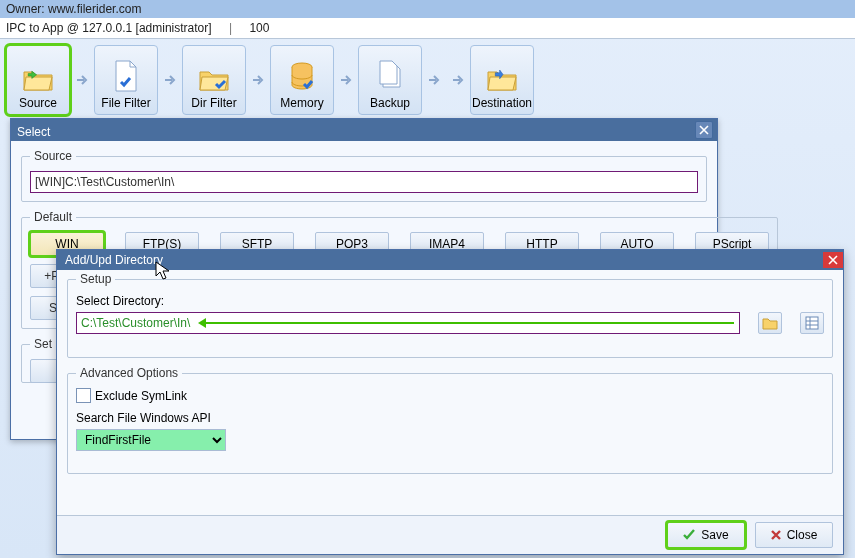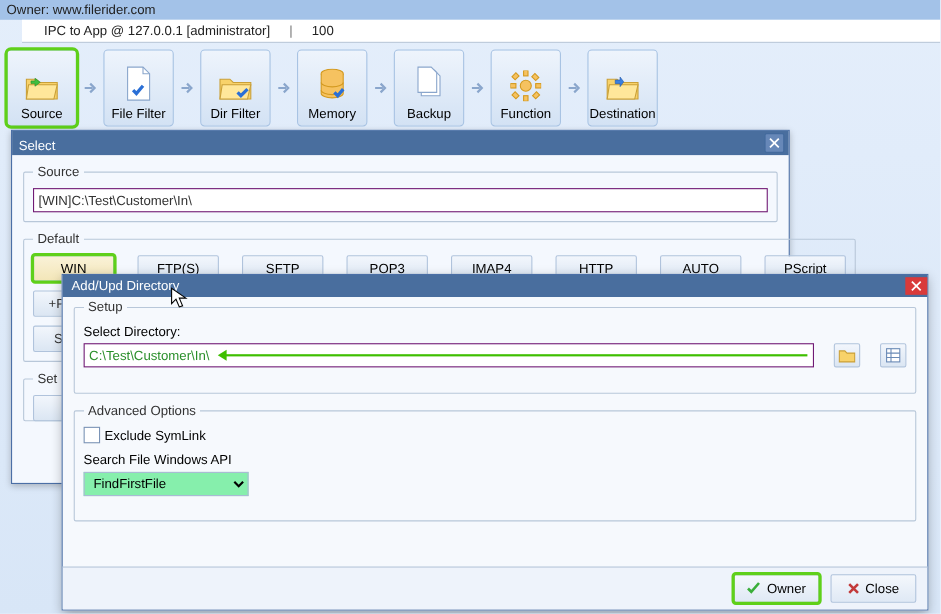--- a/index.html
+++ b/index.html
@@ -15,21 +15,21 @@
   --tab-border:#b0c3dc;
   --dlg-border:#4b6fa6;
   --dlg-title:#496e9e;
   --red:#d94040;
   --yell:#f6c260;
 }
 html,body{margin:0;padding:0;font-family:"Segoe UI",Tahoma,Arial,sans-serif;font-size:12px;color:#000;background:#e8f0fb;}
 .page{position:relative;width:855px;height:558px;overflow:hidden;background:linear-gradient(#e4eefb,#d8e6f7);}
 
 .header-bar{background:var(--blue-mid);padding:2px 6px;color:#222;}
-.status-bar{background:#fff;border-bottom:1px solid var(--gs-border);padding:3px 20px;color:#222;margin-left:20px;}
+.status-bar{background:#fff;border-bottom:1px solid var(--gs-border);padding:3px 6px;color:#222;}
 .status-bar .sep{display:inline-block;margin:0 14px;color:#777;}
 
 .toolbar{display:flex;align-items:center;gap:0;padding:6px 6px 8px 6px;}
 .tb-btn{display:flex;flex-direction:column;align-items:center;justify-content:flex-end;width:58px;height:60px;border:1px solid var(--toolbar-btn-border);border-radius:4px;background:linear-gradient(#eef4fc,#d3e2f4);padding:4px 2px 4px 2px;position:relative;}
 .tb-btn .lbl{margin-top:4px;}
 .tb-btn.sel{outline:3px solid var(--sel-border);outline-offset:-1px;}
 .tb-arrow{width:24px;height:24px;display:flex;align-items:center;justify-content:center;color:#7a97bf;}
 .tb-arrow svg{width:14px;height:14px;}
 
 .icon-folder{width:32px;height:26px;}
@@ -155,36 +155,20 @@
       <path d="M3 1h12l5 5v18H3z" fill="#fff" stroke="#8aa6cc"></path>
     </svg>
     <span class="lbl">Backup</span>
   </div>
   <div class="tb-arrow">
         <svg viewBox="0 0 14 14">
           <path d="M2 7h7M7 3l4 4-4 4" fill="none" stroke="#8aa6cc" stroke-width="2"></path>
         </svg>
       </div>
 
-  <div class="tb-btn">
-    <svg class="icon-gear" viewBox="0 0 28 28">
-      <circle cx="14" cy="14" r="5" fill="#f6c260" stroke="#d49a20"></circle>
-      <g fill="#f6c260" stroke="#d49a20">
-        <rect x="12" y="0" width="4" height="5"></rect>
-            <rect x="12" y="23" width="4" height="5"></rect>
-        <rect x="0" y="12" width="5" height="4"></rect>
-            <rect x="23" y="12" width="5" height="4"></rect>
-        <rect x="3" y="3" width="4" height="5" transform="rotate(45 5 5)"></rect>
-            <rect x="21" y="20" width="4" height="5" transform="rotate(45 23 23)"></rect>
-        <rect x="20" y="3" width="4" height="5" transform="rotate(-45 23 5)"></rect>
-            <rect x="3" y="20" width="4" height="5" transform="rotate(-45 5 23)"></rect>
-      </g>
-    </svg>
-    <span class="lbl">Function</span>
-  </div>
   <div class="tb-arrow">
         <svg viewBox="0 0 14 14">
           <path d="M2 7h7M7 3l4 4-4 4" fill="none" stroke="#8aa6cc" stroke-width="2"></path>
         </svg>
       </div>
 
   <div class="tb-btn">
     <svg class="icon-folder" viewBox="0 0 32 26">
       <path d="M2 6h9l3 3h16v15H2z" fill="#f8d26a" stroke="#caa038"></path>
       <path d="M4 11h26l-3 13H2z" fill="#ffe79a" stroke="#caa038"></path>
@@ -296,21 +280,21 @@
         <option>FindFirstFile</option>
       </select>
     </fieldset>
   </div>
 
   <div class="dlg-footer">
     <div class="foot-btn sel">
       <svg class="check-ic" viewBox="0 0 12 12">
             <path d="M1 6l3 3 7-8" fill="none" stroke="#3aae3a" stroke-width="2.4"></path>
           </svg>
-      <span>Owner</span>
+      <span>Save</span>
     </div>
     <div class="foot-btn">
       <svg class="x-ic" viewBox="0 0 10 10">
             <path d="M1 1l8 8M9 1l-8 8" stroke="#c23a3a" stroke-width="2.4"></path>
           </svg>
       <span>Close</span>
     </div>
   </div>
 </div>
 

